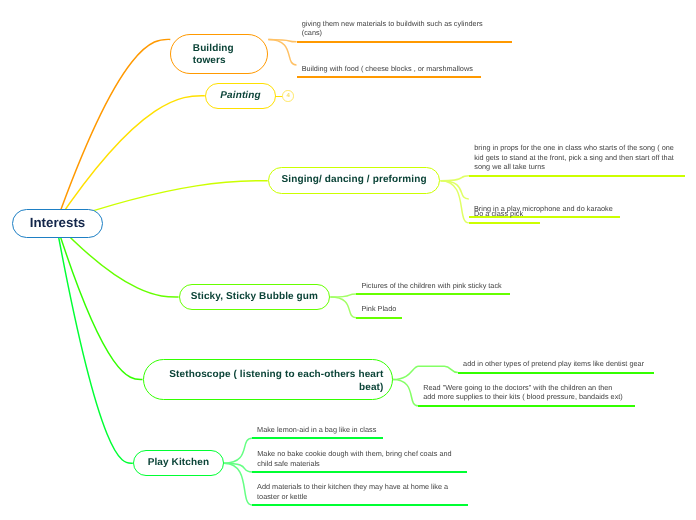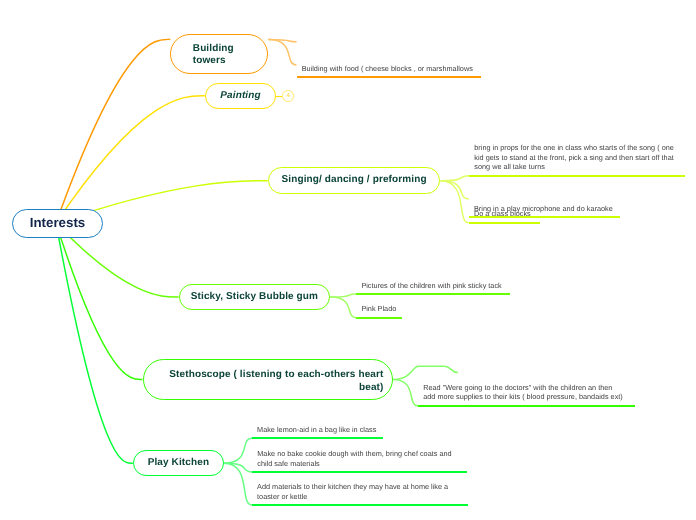--- a/index.html
+++ b/index.html
@@ -105,47 +105,55 @@
 
   <div class="node" style="left:132.8px;top:450px;width:91.2px;height:26.4px;border-color:#00ff33;padding:0 12px;">
     <span>Play Kitchen</span>
   </div>
 
   <div class="badge-stem" style="left:275px;top:95.6px;width:8px;"></div>
   <div class="badge" style="left:282.4px;top:90.4px;width:11.6px;height:11.6px;">
     <span>4</span>
   </div>
 
+  <div class="leaf" style="left:296.6px;top:18.6px;width:215.0px;">
+    <span class="txt" style="max-width:190px">giving them new materials to buildwith such as cylinders (cans)</span>
+    <span class="rule" style="background:#ff9900"></span>
+  </div>
   <div class="leaf nowrap" style="left:296.5px;top:51.5px;width:184.1px;margin-top:12px;">
     <span class="txt">Building with food ( cheese blocks , or marshmallows</span>
     <span class="rule" style="background:#ff9900"></span>
   </div>
 
   <div class="leaf" style="left:469.1px;top:143.0px;width:216.3px;">
     <span class="txt" style="max-width:201px">bring in props for the one in class who starts of the song ( one kid gets to stand at the front, pick a sing and then start off that song we all take turns</span>
     <span class="rule" style="background:#ccff00"></span>
   </div>
   <div class="leaf nowrap" style="left:468.8px;top:185.5px;width:151.2px;margin-top:18px;">
     <span class="txt">Bring in a play microphone and do karaoke</span>
     <span class="rule" style="background:#ccff00"></span>
   </div>
   <div class="leaf nowrap" style="left:468.8px;top:209.4px;width:70.8px;">
-    <span class="txt">Do a class blocks</span>
+    <span class="txt">Do a class pick</span>
     <span class="rule" style="background:#ccff00"></span>
   </div>
 
   <div class="leaf nowrap" style="left:356.2px;top:280.5px;width:154.1px;">
     <span class="txt">Pictures of the children with pink sticky tack</span>
     <span class="rule" style="background:#66ff00"></span>
   </div>
   <div class="leaf nowrap" style="left:356.2px;top:304.3px;width:46.2px;">
     <span class="txt">Pink Plado</span>
     <span class="rule" style="background:#66ff00"></span>
   </div>
 
+  <div class="leaf nowrap" style="left:457.9px;top:359.3px;width:195.8px;">
+    <span class="txt">add in other types of pretend play items like dentist gear</span>
+    <span class="rule" style="background:#33ff00"></span>
+  </div>
   <div class="leaf" style="left:418.0px;top:382.7px;width:217.4px;">
     <span class="txt" style="max-width:202px">Read  "Were going to the doctors" with the children an then add more supplies to their kits ( blood pressure, bandaids ext)</span>
     <span class="rule" style="background:#33ff00"></span>
   </div>
 
   <div class="leaf nowrap" style="left:251.9px;top:424.8px;width:131.4px;">
     <span class="txt">Make lemon-aid in a bag like in class</span>
     <span class="rule" style="background:#00ff33"></span>
   </div>
   <div class="leaf" style="left:252.1px;top:448.8px;width:215.4px;">

